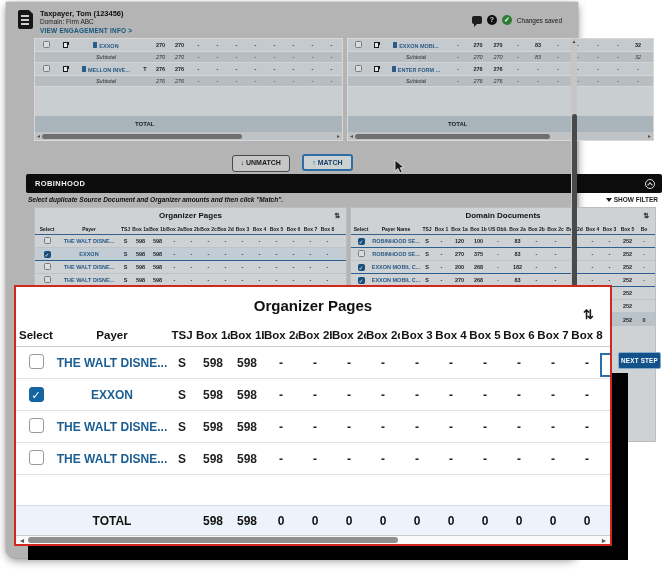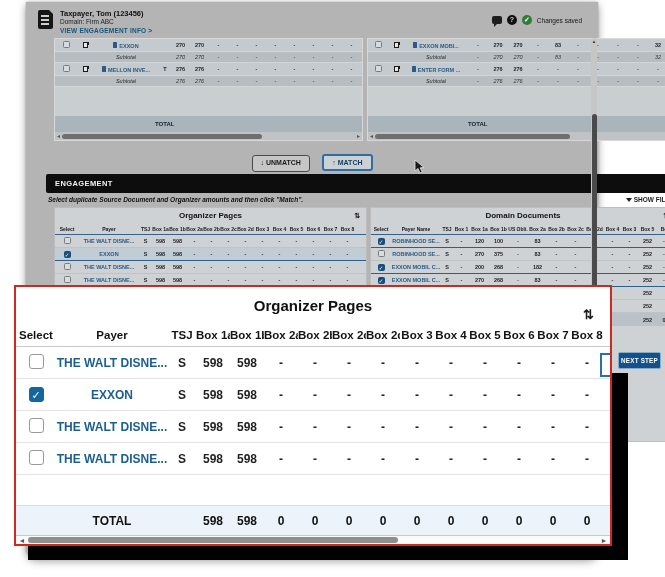--- a/index.html
+++ b/index.html
@@ -1,17 +1,17 @@
 <!DOCTYPE html>
 <html><head>
 <meta charset="utf-8">
 <style>
   * { box-sizing: border-box; margin:0; padding:0; }
   body { background:#fff; font-family:"Liberation Sans", sans-serif; width:665px; height:577px; position:relative; overflow:hidden; }
-  #window { position:absolute; left:6px; top:2px; width:572px; height:556px; background:#b4b4b4; border-radius:0 0 10px 10px; box-shadow:0 3px 8px rgba(0,0,0,.4), 0 0 2px rgba(0,0,0,.3);margin-left:20px; }
+  #window { position:absolute; left:6px; top:2px; width:572px; height:556px; background:#b4b4b4; border-radius:0 0 10px 10px; box-shadow:0 3px 8px rgba(0,0,0,.4), 0 0 2px rgba(0,0,0,.3); }
 
   
   .hdr-doc { position:absolute; left:12px; top:8px; width:15px; height:19px; background:#161616; border-radius:2px; }
   .hdr-doc:before { content:""; position:absolute; right:-1px; top:-1px; border:3px solid #b4b4b4; border-left-color:transparent; border-bottom-color:transparent; }
   .hdr-doc:after { content:""; position:absolute; left:3px; top:5px; width:8px; height:1.5px; background:#cfcfcf; box-shadow:0 4px 0 #cfcfcf, 0 8px 0 #cfcfcf; }
   .hdr-name { position:absolute; left:34px; top:7px; font-size:7.5px; font-weight:bold; color:#101010; }
   .hdr-domain { position:absolute; left:34px; top:16px; font-size:6.5px; color:#222; }
   .hdr-link { position:absolute; left:34px; top:25px; font-size:6.5px; font-weight:bold; color:#14577e; letter-spacing:.2px; cursor:pointer; }
   .hdr-right { position:absolute; right:16px; top:13px; display:flex; align-items:center; gap:5px; }
   .ic-comment { width:10px; height:8px; background:#1d1d1d; border-radius:2px; position:relative; }
@@ -263,21 +263,21 @@
 
   <div class="btn-bar">
     <span class="abtn" id="btn-unmatch"><span>↓</span> <span>UNMATCH</span></span>
     <span class="abtn" id="btn-match"><span>↑</span> <span>MATCH</span></span>
   </div>
   <svg id="cursor" width="11" height="15" viewBox="0 0 11 15">
       <path d="M1,1 L1,12 L4,9.5 L6,14 L8.2,13 L6.2,8.8 L10,8.5 Z" fill="#1a1a1a" stroke="#e8e8e8" stroke-width="0.8"></path>
     </svg>
 
   <div id="section">
-    <div id="bar"><span>ENGAGEMENT</span><span class="bar-circle"></span></div>
+    <div id="bar"><span>ROBINHOOD</span><span class="bar-circle"></span></div>
     <div id="instruction">Select duplicate Source Document and Organizer amounts and then click "Match".</div>
     <div id="showfilter"><span class="ic-funnel"></span><span>SHOW FILTER</span></div>
 
     <div class="panel-low" id="panel-org">
       <div class="low-title"><span>Organizer Pages</span><span class="low-sort">⇅</span></div>
       <div id="org-head" class="low-head">
           <span class="cell" style="width: 24px;">Select</span>
           <span class="cell" style="width: 60px;">Payer</span>
           <span class="cell" style="width: 13px;">TSJ</span>
           <span class="cell" style="width: 17px;">Box 1a</span>

